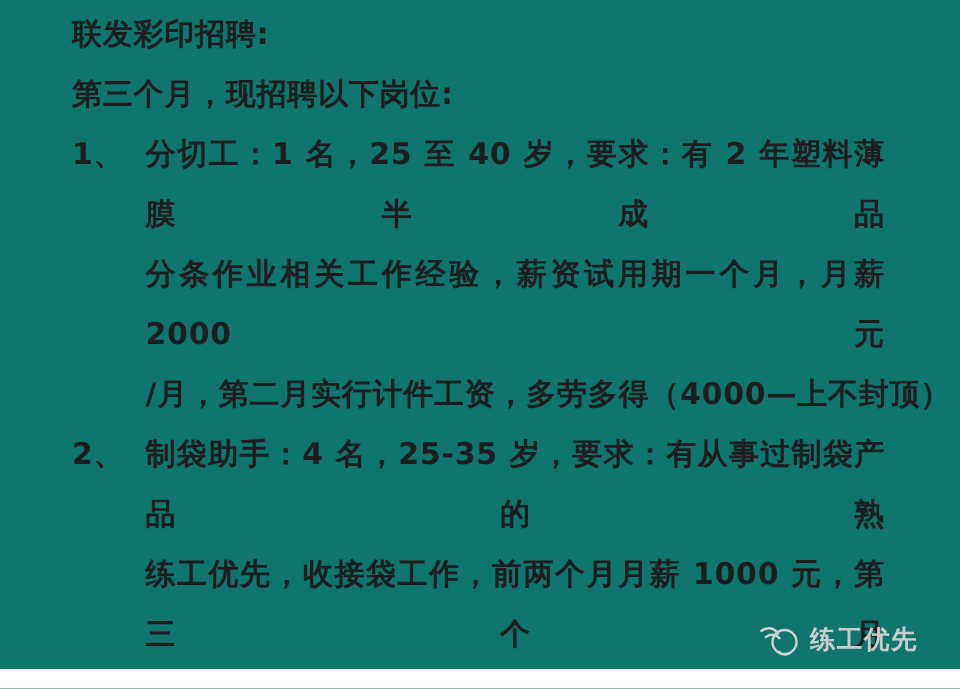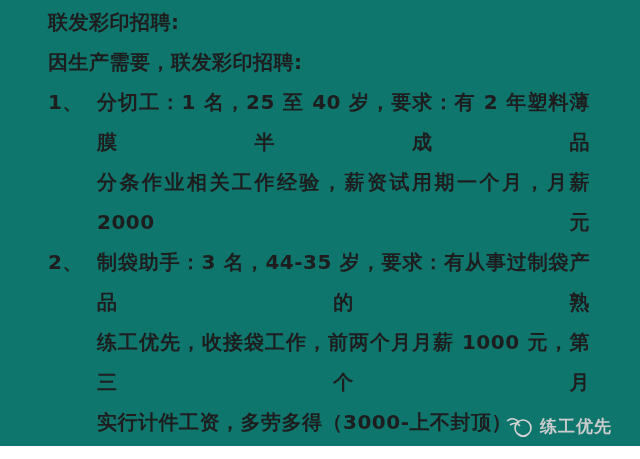--- a/index.html
+++ b/index.html
@@ -64,33 +64,37 @@
 </head>
 <body>
 
 <div class="page">
 
   <div class="notice" id="notice-lines">
       <div class="line">
         <span class="body">联发彩印招聘:</span>
       </div>
       <div class="line">
-        <span class="body">因生产需要，联发彩印招聘:</span>
+        <span class="body">第三个月，现招聘以下岗位:</span>
       </div>
       <div class="line hang fill">
         <span class="marker">1、</span>
         <span class="body">分切工：1 名，25 至 40 岁，要求：有 2 年塑料薄膜半成品</span>
       </div>
       <div class="line hang fill">
         <span class="marker"></span>
         <span class="body">分条作业相关工作经验，薪资试用期一个月，月薪 2000 元</span>
       </div>
+      <div class="line hang">
+        <span class="marker"></span>
+        <span class="body">/月，第二月实行计件工资，多劳多得（4000—上不封顶）</span>
+      </div>
       <div class="line hang fill">
         <span class="marker">2、</span>
-        <span class="body">制袋助手：3 名，44-35 岁，要求：有从事过制袋产品的熟</span>
+        <span class="body">制袋助手：4 名，25-35 岁，要求：有从事过制袋产品的熟</span>
       </div>
       <div class="line hang fill">
         <span class="marker"></span>
         <span class="body">练工优先，收接袋工作，前两个月月薪 1000 元，第三个月</span>
       </div>
       <div class="line hang">
         <span class="marker"></span>
         <span class="body">实行计件工资，多劳多得（3000-上不封顶）</span>
       </div>
     </div>

